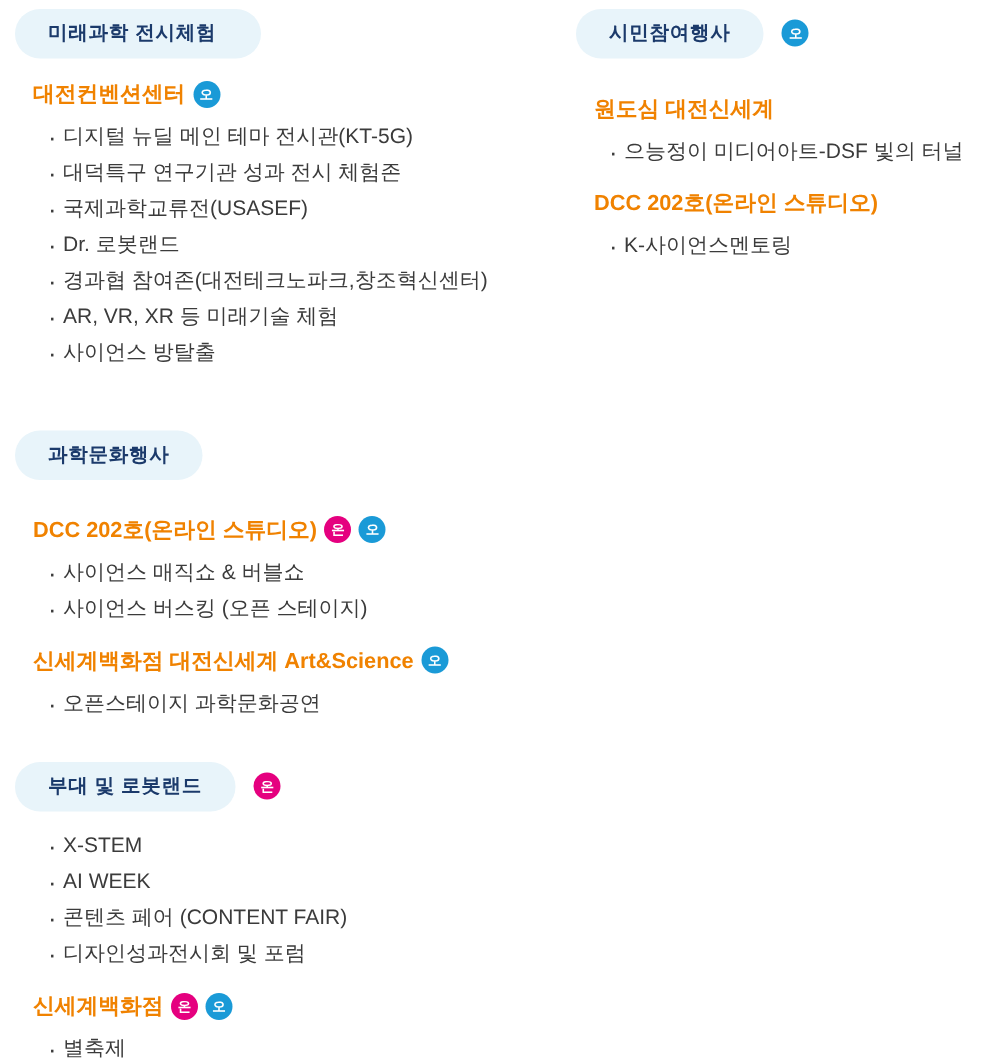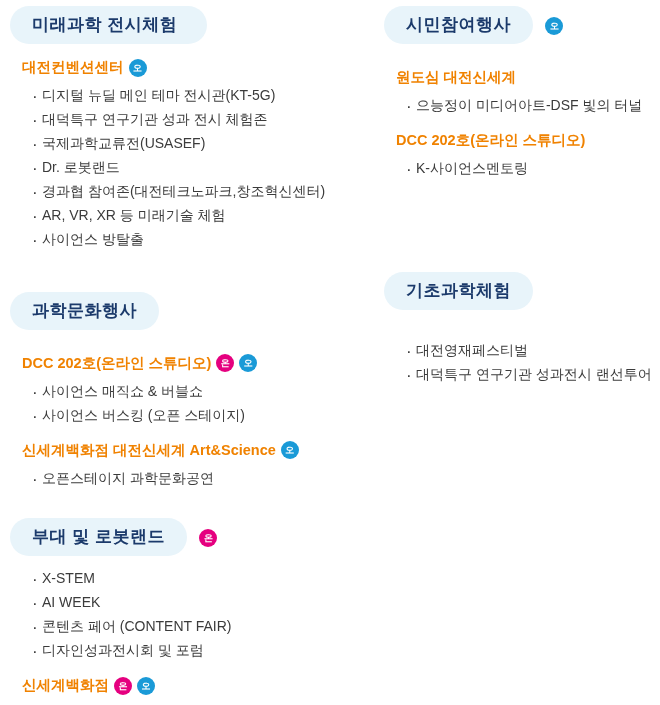--- a/index.html
+++ b/index.html
@@ -43,21 +43,21 @@
   .pill {
     display: inline-flex;
     align-items: center;
     gap: 8px;
     background: #e8f4fa;
     border-radius: 22px;
     padding: 7px 22px 8px 22px;
     margin: 6px 0 10px 10px;
   }
   .pill-title {
-    font-size: 17px;
+    font-size: 13px;
     font-weight: bold;
     color: #1b3a6b;
     letter-spacing: 0.5px;
     white-space: nowrap;
   }
   .pill-badges {
     display: inline-flex;
     gap: 4px;
   }
 
@@ -214,26 +214,17 @@
         <div class="venue">
           <span>DCC 202호(온라인 스튜디오)</span>
         </div>
         <ul class="items">
           <li>K-사이언스멘토링</li>
         </ul>
       </div>
 
       <div style="height:82px;"></div>
 
-      <div class="section right-block">
-        <div class="pill">
-          <span class="pill-title">기초과학체험</span>
-        </div>
-        <ul class="items plain-list" style="margin-top:18px;">
-          <li>대전영재페스티벌</li>
-          <li>대덕특구 연구기관 성과전시 랜선투어</li>
-        </ul>
-      </div>
 
     </div>
 
   </div>
 </div>
 
 </body></html>

